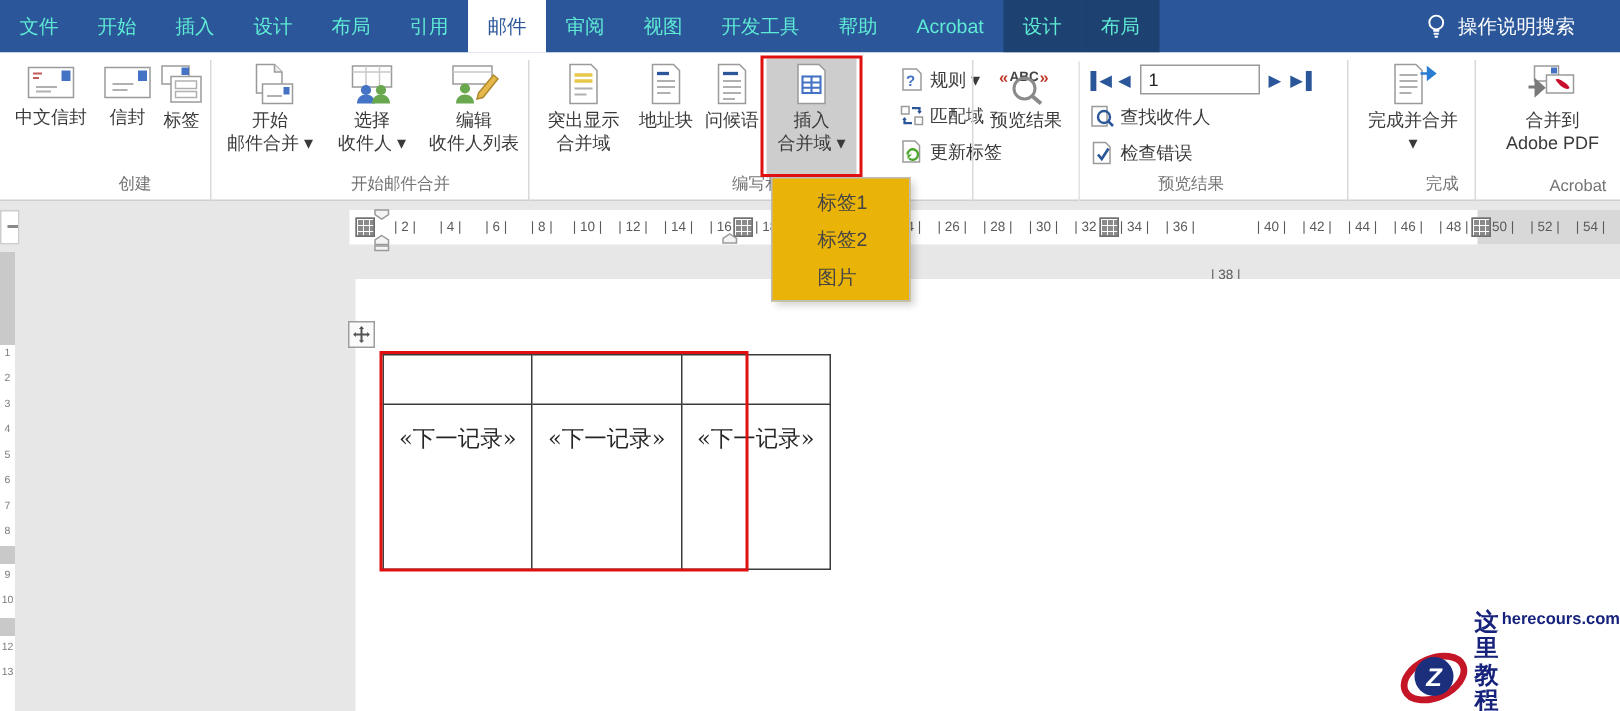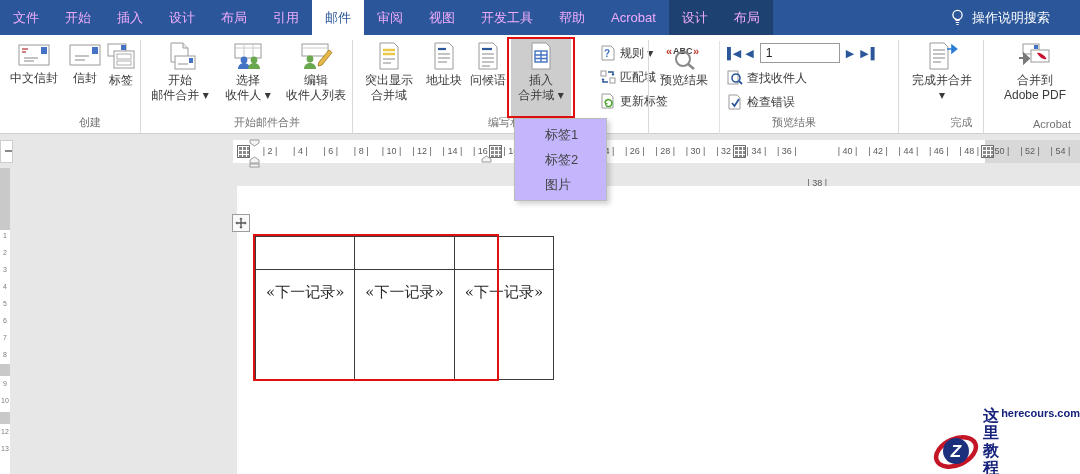--- a/index.html
+++ b/index.html
@@ -1,41 +1,41 @@
 <!DOCTYPE html>
 <html><head>
 <meta charset="utf-8">
 <style>
   * { margin:0; padding:0; box-sizing:border-box; }
   body { font-family:"Liberation Sans","DejaVu Sans",sans-serif; background:#fff; }
   .screen { position:relative; width:1080px; height:474px; overflow:hidden; background:#e7e7e7; }
 
   
   .tabbar { position:absolute; left:0; top:0; width:1080px; height:35px; background:#2b579a; display:flex; align-items:stretch; }
-  .tab { color:#f0abfc; font-size:13px; line-height:35px; padding:0 13px; white-space:nowrap; cursor:default; }
+  .tab { color:#5eead4; font-size:13px; line-height:35px; padding:0 13px; white-space:nowrap; cursor:default; }
   .tab.active { background:#fff; color:#2b579a; }
   .tab.contextual { background:#1d4171; }
   .tellme { margin-left:auto; display:flex; align-items:center; gap:7px; color:#fff; font-size:13px; padding-right:30px; white-space:nowrap; }
 
   
   .ribbon { position:absolute; left:0; top:35px; width:1080px; height:99px; background:#fff; border-bottom:1px solid #cfcfcf; }
   .gsep { position:absolute; top:5px; height:108px; width:1px; background:#d9d9d9; }
   .grouplabel { position:absolute; bottom:3px; font-size:11px; color:#737373; text-align:center; white-space:nowrap;padding-left:40px; }
   .bigbtn { position:absolute; top:4px; height:78px; display:flex; flex-direction:column; align-items:center; justify-content:flex-start; gap:3px; padding-top:3px; }
   .bigbtn .lbl { font-size:12px; line-height:15px; color:#3a3a3a; text-align:center; white-space:pre-line; }
   .bigbtn.pressed { background:#cdcdcd; }
   .smallbtn { position:absolute; height:22px; display:flex; align-items:center; gap:4px; font-size:12px; color:#3a3a3a; white-space:nowrap; }
   .redbox { position:absolute; border:2px solid #e01010; z-index:30; }
   .navrow { position:absolute; display:flex; align-items:center; gap:6px; }
   .navbtn { color:#2b579a; font-size:11px; letter-spacing:-2px; cursor:default; }
   .recordbox { width:80px; height:20px; border:1px solid #9a9a9a; font-size:12px; padding-left:5px; color:#222; }
   .innersep { position:absolute; top:6px; height:105px; width:1px; background:#e2e2e2; }
 
   
-  .dropdown { position:absolute; left:514px; top:118px; width:93px; background:#c4b5fd; border:1px solid #bcbcbc; box-shadow:3px 3px 5px rgba(0,0,0,.18); z-index:60; padding:3px 0; }
+  .dropdown { position:absolute; left:514px; top:118px; width:93px; background:#eab308; border:1px solid #bcbcbc; box-shadow:3px 3px 5px rgba(0,0,0,.18); z-index:60; padding:3px 0; }
   .dropdown .item { height:25px; line-height:25px; padding-left:30px; font-size:13px; color:#444; }
 
   
   .docarea { position:absolute; left:0; top:134px; width:1080px; height:340px; background:#e7e7e7; overflow:hidden; }
   .tabselector { position:absolute; left:0; top:6px; width:13px; height:23px; background:#fff; border:1px solid #cdcdcd; }
   .tabselector i { display:block; margin:9px 0 0 4px; width:7px; height:2px; background:#8a8a8a; }
   .hruler { position:absolute; left:233px; top:6px; width:847px; height:23px; background:#fff; }
   .hruler .margin-gray { position:absolute; left:752px; top:0; width:95px; height:23px; background:#d8d8d8; }
   .rulnum { position:absolute; top:0; width:30px; line-height:23px; text-align:center; font-size:9px; color:#5a5a5a; white-space:nowrap; }
   .colmarker { position:absolute; top:5px; width:13px; height:13px; background:#8a8a8a; border:1px solid #6f6f6f;

